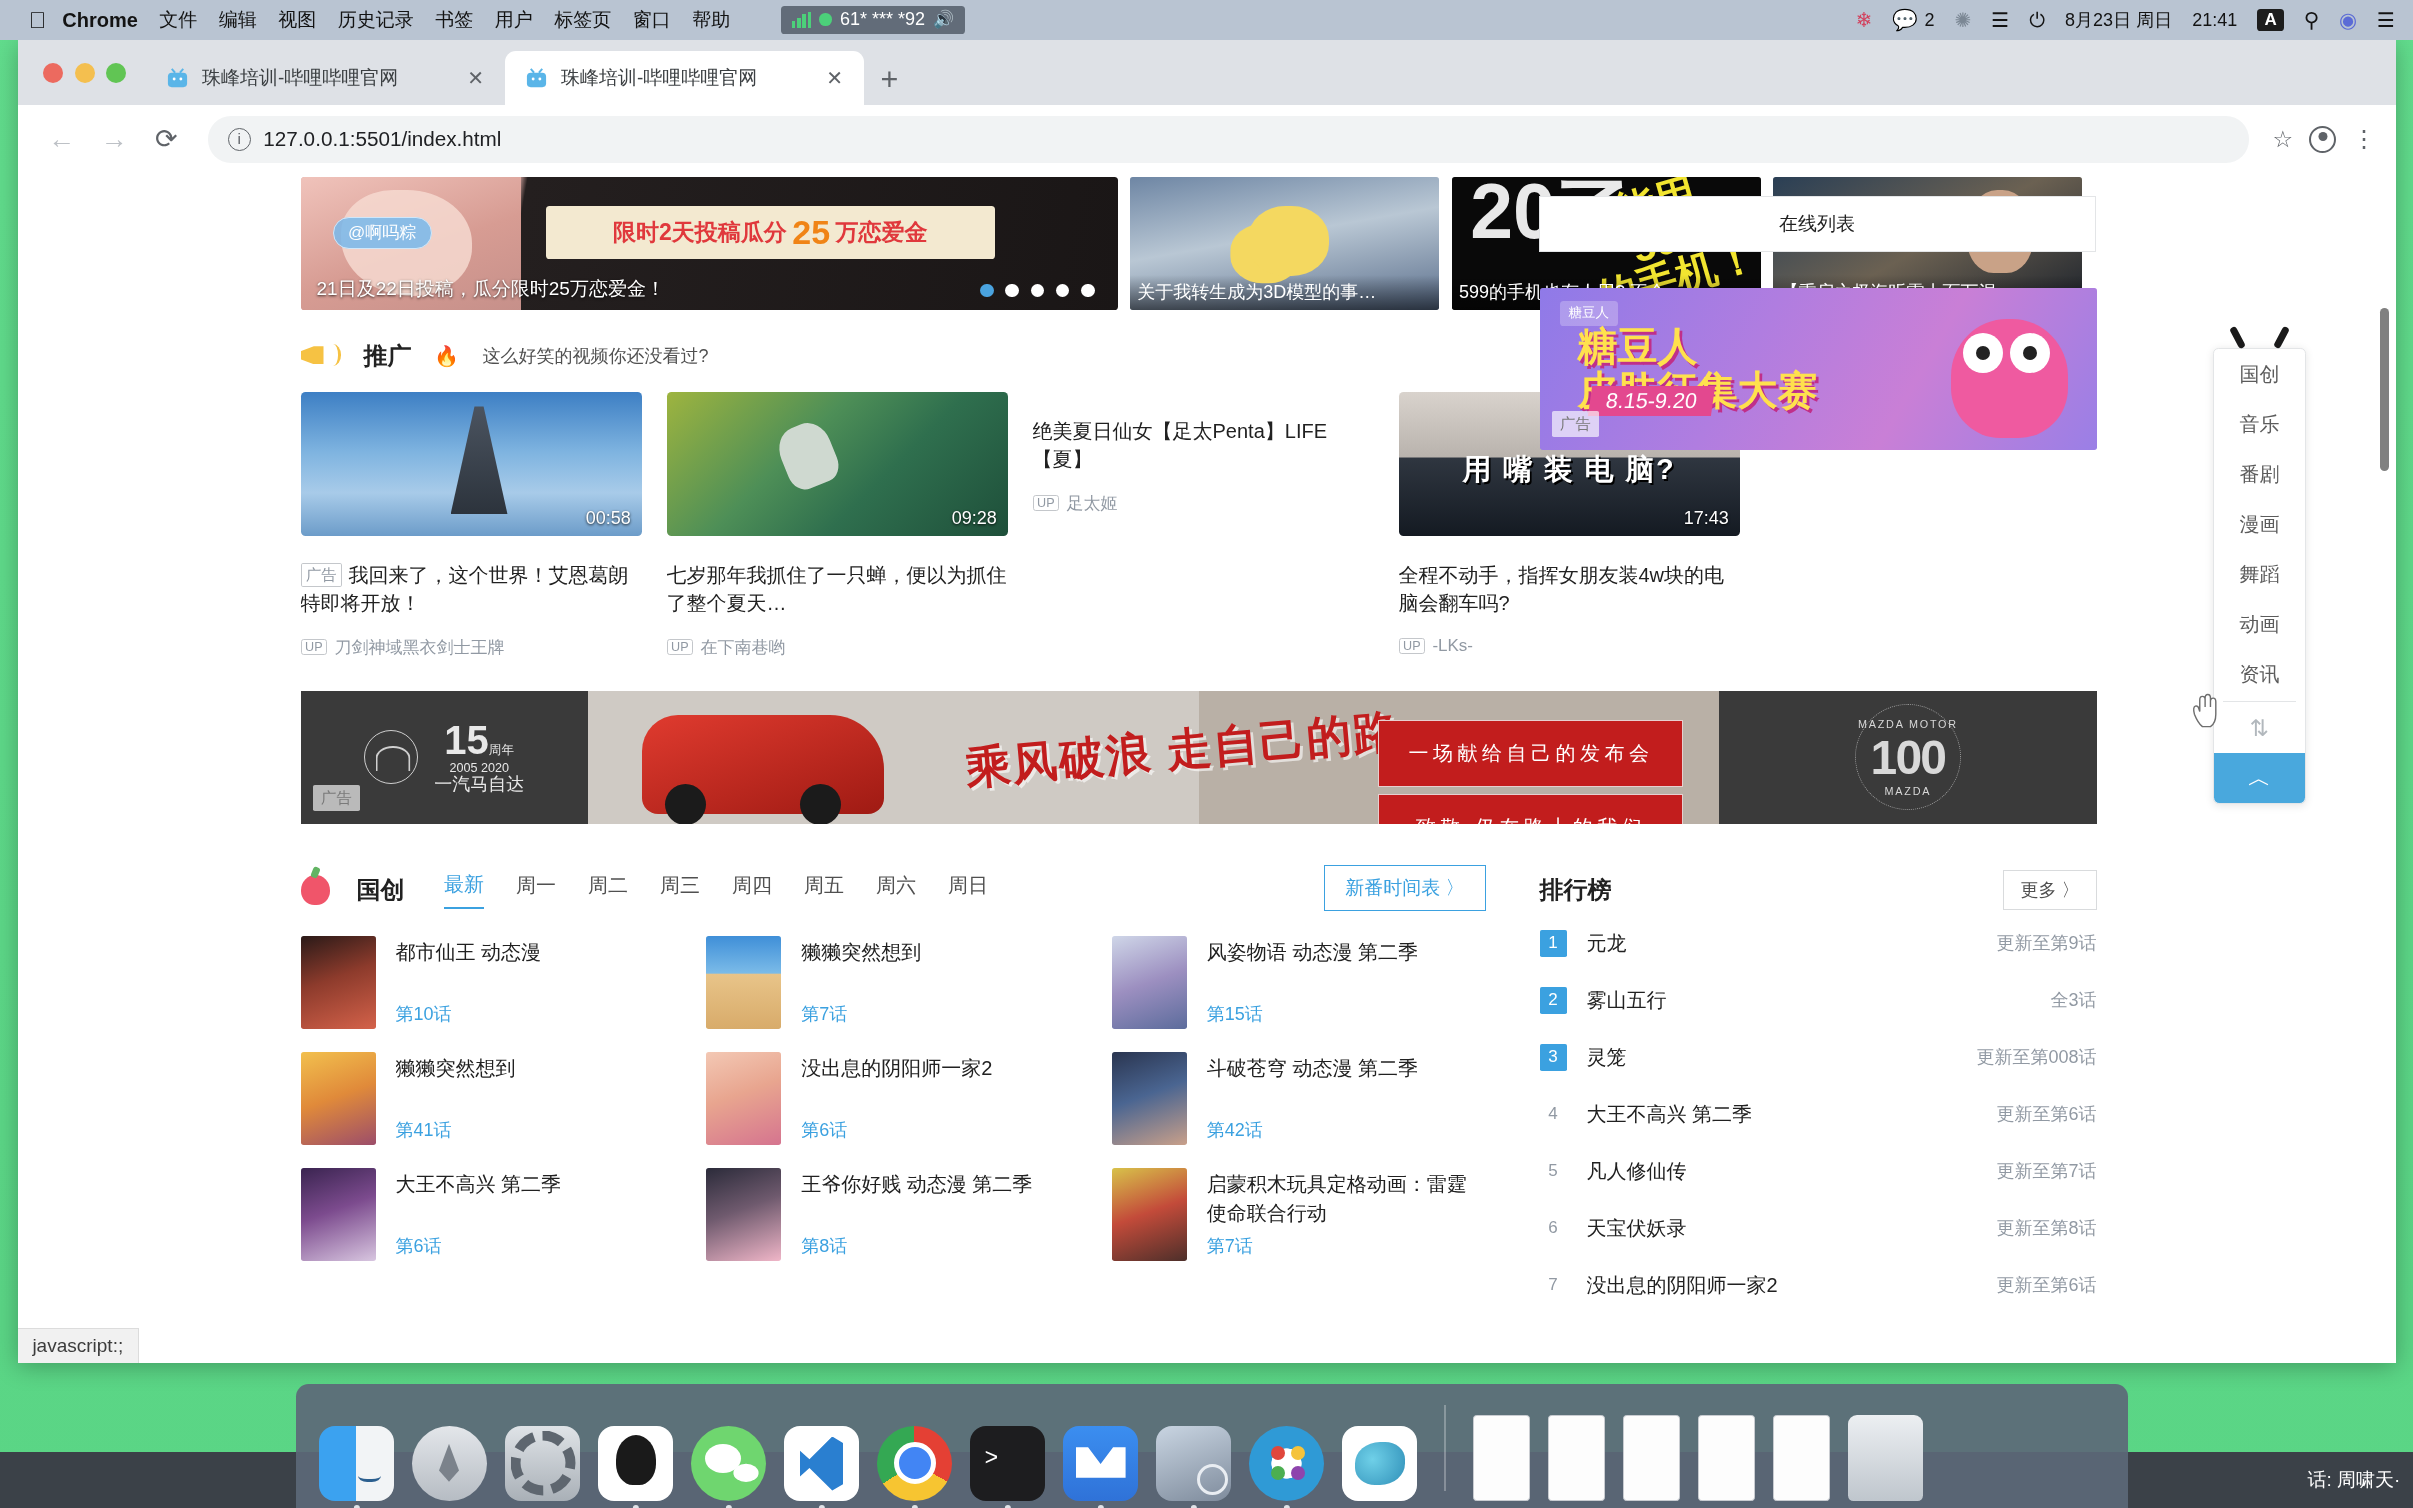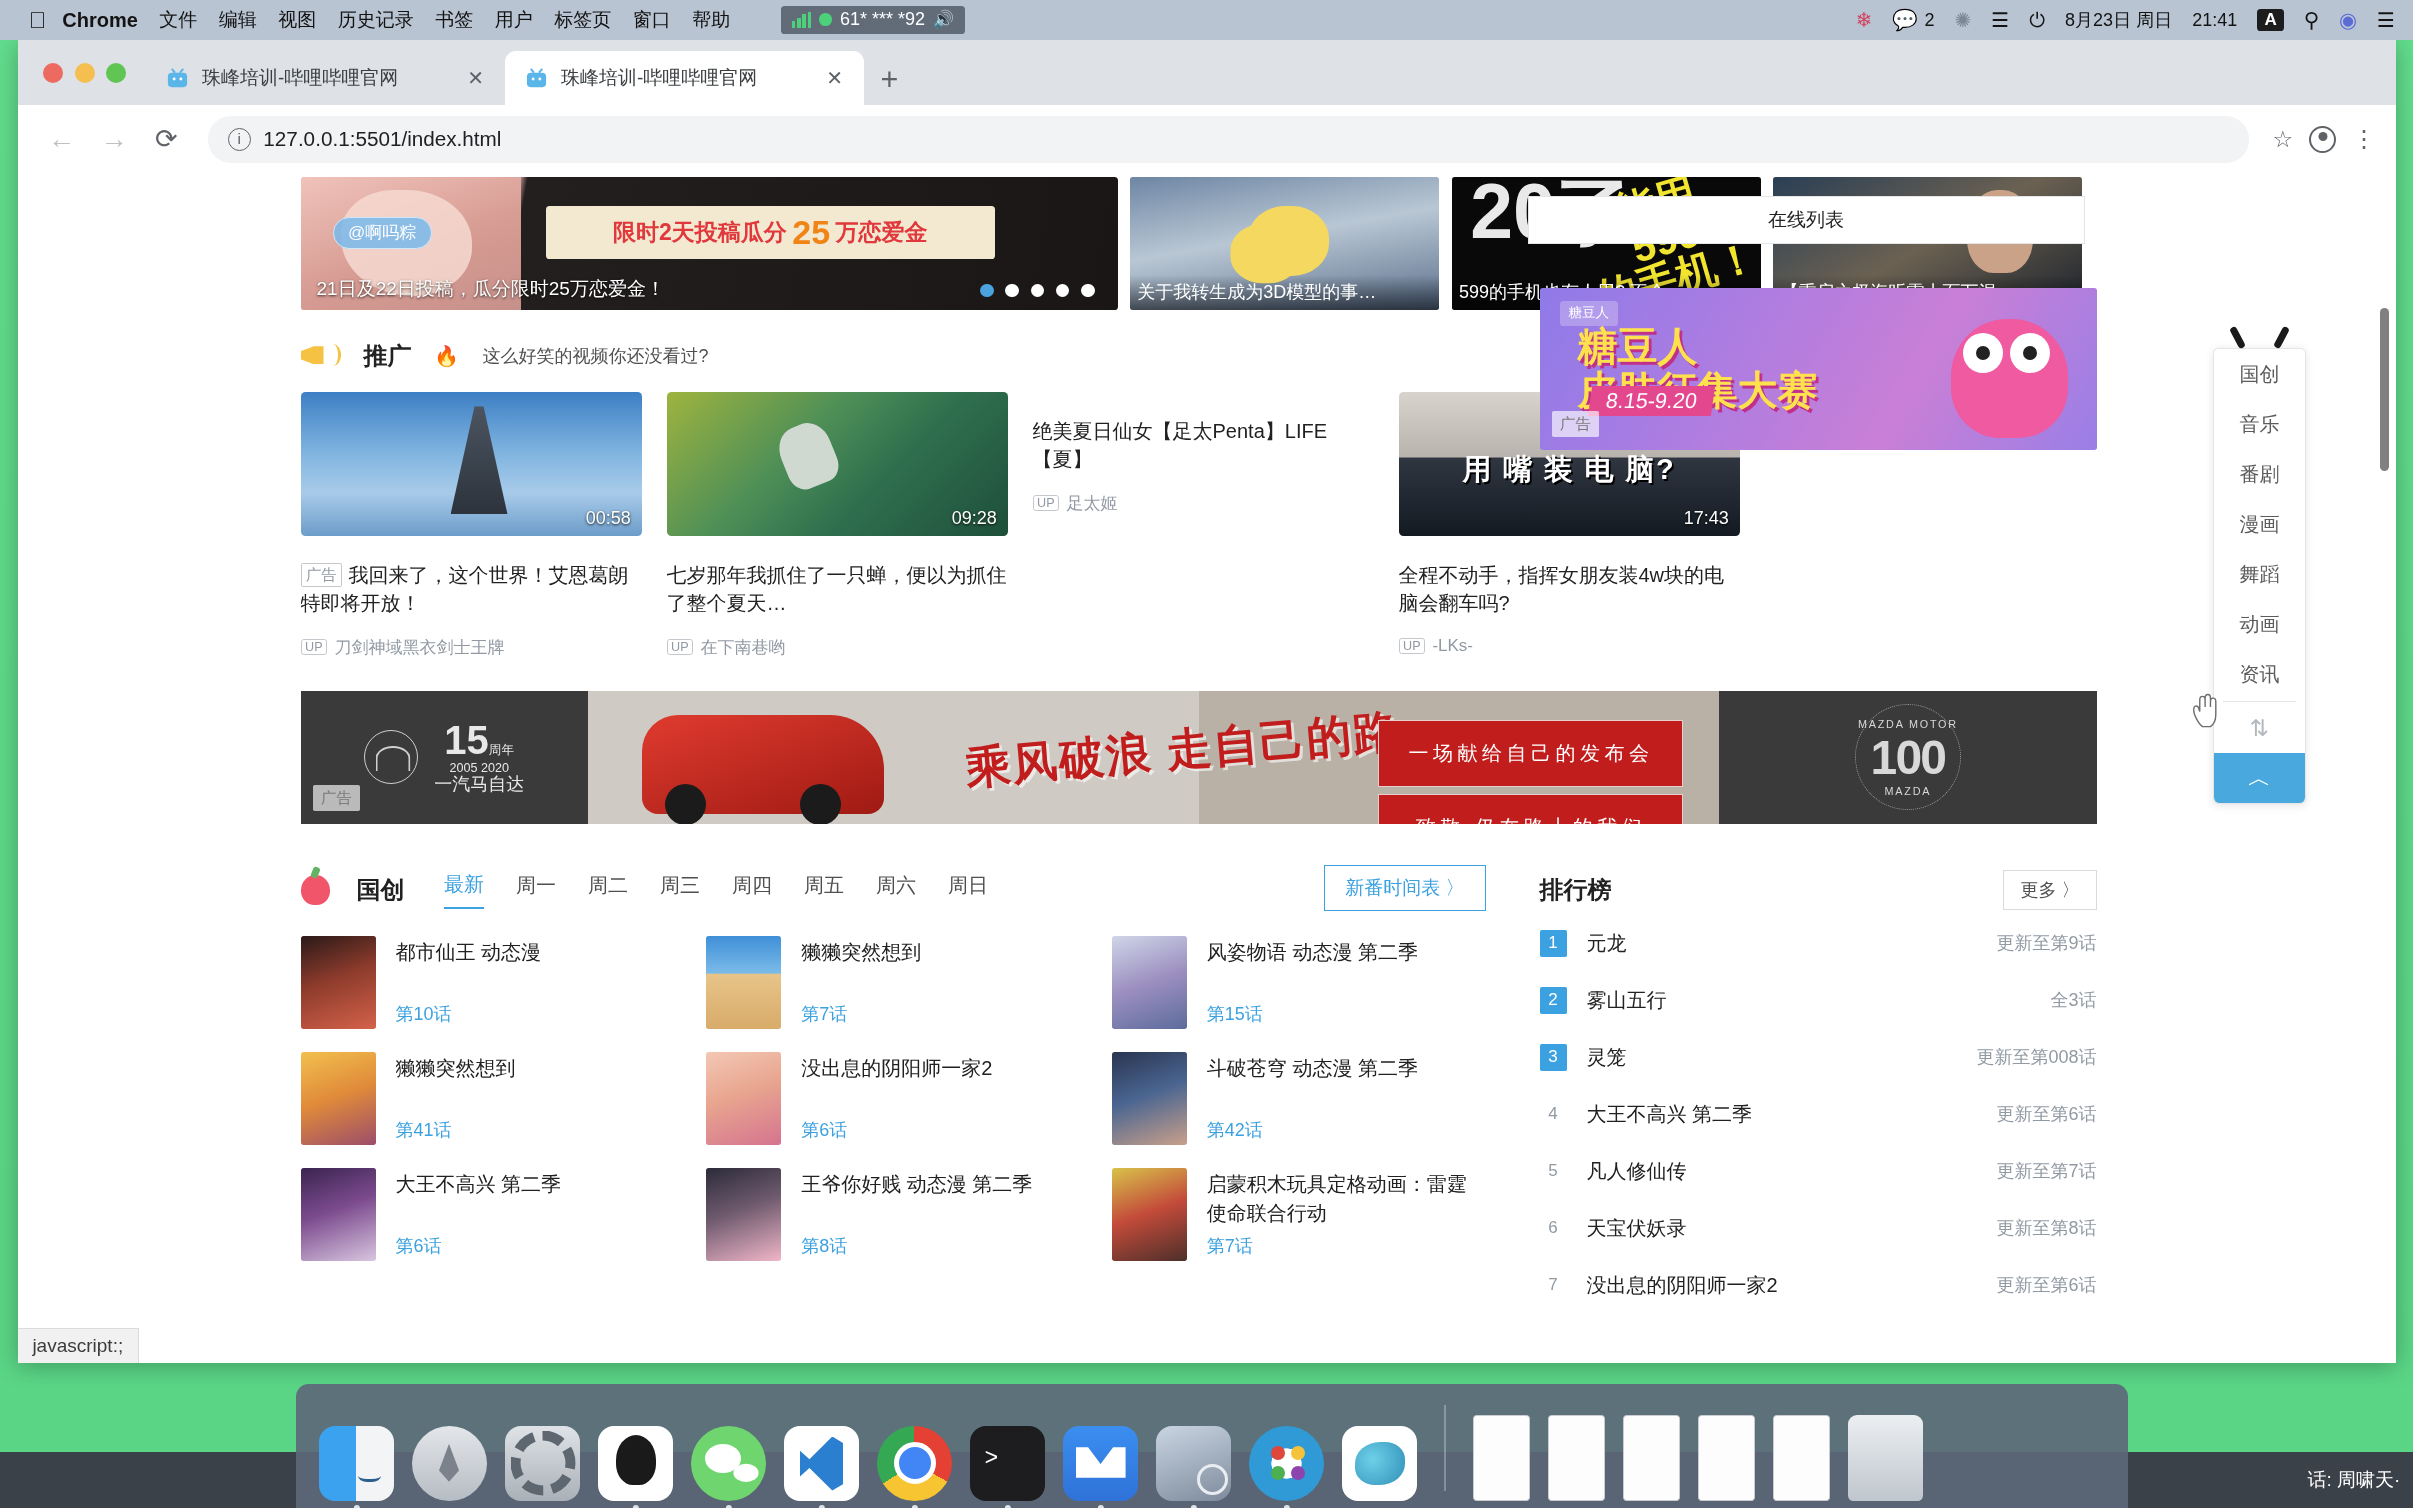--- a/index.html
+++ b/index.html
@@ -121,21 +121,21 @@
   
   .sec-head{display:flex;align-items:center;gap:23px;margin:30.5px 0 20px;}
   .horn{width:40px;height:27px;position:relative;}
   .horn::before{content:"";position:absolute;left:0;top:3.6px;width:23px;height:18px;background:#f6c243;
      clip-path:polygon(0 28%,58% 0,100% 0,100% 100%,58% 100%,0 72%);}
   .horn::after{content:"";position:absolute;right:0;top:1.8px;width:12.6px;height:21.5px;
      border-right:3.6px solid #f6c243;border-radius:0 50% 50% 0;}
   .sec-title{font-size:24px;font-weight:bold;color:#222;}
   .flame{color:#f0502f;font-size:20px;}
   .sec-sub{font-size:18px;color:#505050;}
-  .online-box{position:absolute;right:12px;top:23px;width:557px;height:48px;border:0.9px solid #e3e5e7;
+  .online-box{position:absolute;right:1px;top:23px;width:557px;height:56px;border:0.9px solid #e3e5e7;
      display:flex;align-items:center;justify-content:center;font-size:19px;color:#222;background:#fff;}
 
   
   #promo-row{display:flex;gap:25px;}
   .vcard{width:341px;}
   .vthumb{width:341px;height:144px;border-radius:4.5px;position:relative;overflow:hidden;}
   .vdur{position:absolute;right:10.8px;bottom:7.2px;color:#fff;font-size:18px;text-shadow:0 0.9px 2.7px rgba(0,0,0,.9);}
   .vtitle{margin-top:25px;font-size:20px;line-height:1.42;color:#212121;
      display:-webkit-box;-webkit-line-clamp:2;-webkit-box-orient:vertical;overflow:hidden;}
   .adtag{display:inline-block;border:0.9px solid #c4c7cb;color:#9199a3;font-size:15.3px;

